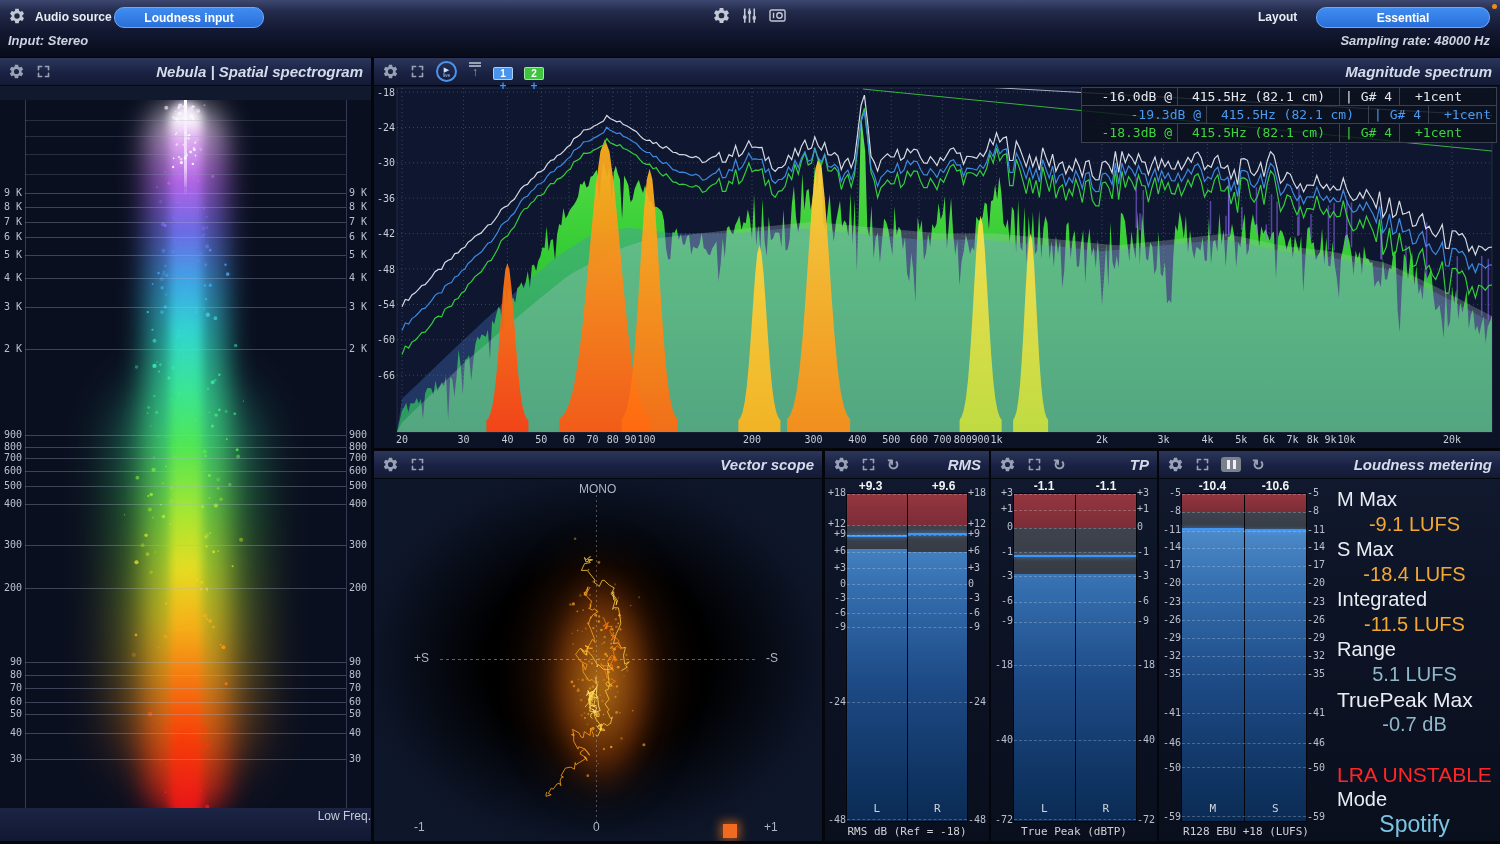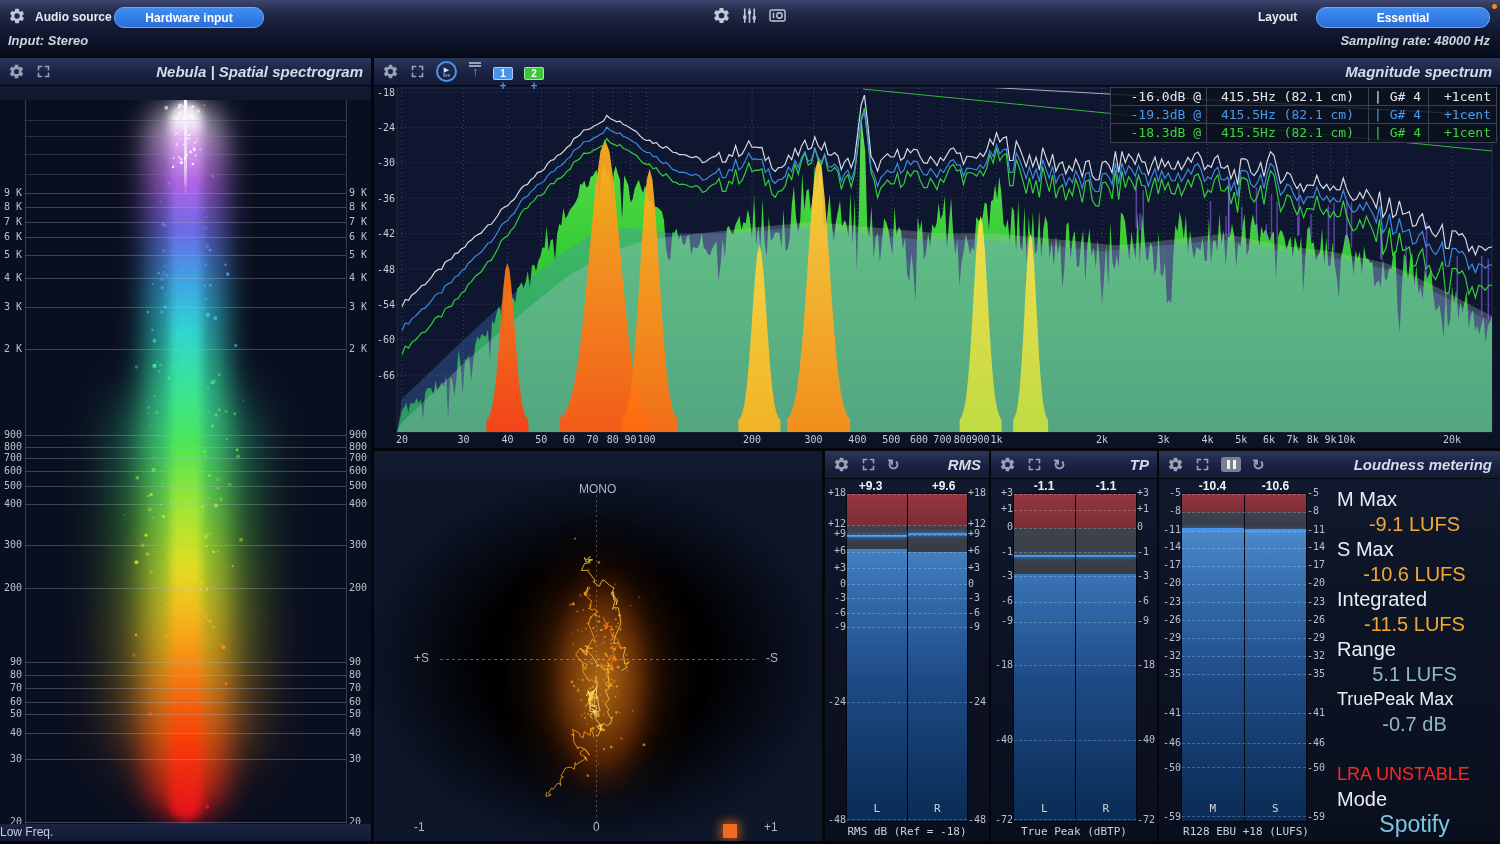--- a/index.html
+++ b/index.html
@@ -44,21 +44,21 @@
 .ro-row{display:flex;border-bottom:1px solid #3a4150;height:18px;line-height:17px}
 .ro-row:last-child{border-bottom:none}
 .ro-cell{padding:0 5px;border-left:1px solid #3a4150;white-space:pre}
 .ro-cell:first-child{border-left:none;text-align:right;width:95px}
 .ro-c2{width:162px;text-align:center}
 .ro-c3{width:60px}
 .ro-c4{width:68px;text-align:right}
 
 #neb-top{position:absolute;left:0;top:28px;right:0;height:14px;z-index:4;font-size:11px;color:#b9c0ce}
 #neb-plot{position:absolute;left:0;top:42px;width:371px;height:724px;background:#0a0f1f;overflow:hidden}
-#neb-bottom{position:absolute;left:0;bottom:0;right:0;height:17px;background:linear-gradient(180deg,#1b2444,#111832);text-align:left;font-size:12px;color:#c6ccda;line-height:17px}
+#neb-bottom{position:absolute;left:0;bottom:0;right:0;height:33px;background:linear-gradient(180deg,#1b2444,#111832);text-align:right;font-size:12px;color:#c6ccda;line-height:17px}
 .neb-grid{position:absolute;left:25px;width:321px;height:1px;background:rgba(150,162,190,.22)}
 .neb-grid.lab{background:rgba(170,180,205,.32)}
 .neb-tick-l{position:absolute;left:0;width:22px;text-align:right;font-family:"DejaVu Sans Mono",monospace;font-size:10px;color:#b9c0cc}
 .neb-tick-r{position:absolute;left:349px;font-family:"DejaVu Sans Mono",monospace;font-size:10px;color:#b9c0cc}
 .neb-vline{position:absolute;top:0;bottom:0;width:1px;background:#323b54}
 .neb-ribbon{position:absolute;left:146px;top:2px;width:80px;height:718px;border-radius:40px;filter:blur(14px);opacity:.72;background:linear-gradient(180deg,#f2defa 0%,#ffffff 2.5%,#e7b3f6 5%,#b565e8 11%,#6d6ce8 18%,#3fa8e8 25%,#32d8d2 32%,#3ae896 40%,#52e852 48%,#a8e832 57%,#e8de22 65%,#f8b018 73%,#f87410 81%,#f83c08 89%,#ea0f1c 100%)}
 .neb-ribbon2{position:absolute;left:170px;top:2px;width:32px;height:718px;border-radius:16px;filter:blur(5px);opacity:.95;background:linear-gradient(180deg,#f2defa 0%,#ffffff 2.5%,#e7b3f6 5%,#b565e8 11%,#6d6ce8 18%,#3fa8e8 25%,#32d8d2 32%,#3ae896 40%,#52e852 48%,#a8e832 57%,#e8de22 65%,#f8b018 73%,#f87410 81%,#f83c08 89%,#ea0f1c 100%)}
 .neb-ribbon3{position:absolute;left:118px;top:278px;width:136px;height:404px;border-radius:68px;filter:blur(26px);opacity:.45;background:linear-gradient(180deg,#32d8d2,#3ae896 18%,#52e852 34%,#a8e832 50%,#e8de22 64%,#f8a018 80%,#f85010 100%)}
 .neb-centerline{position:absolute;left:184px;top:0;width:3px;height:96px;background:linear-gradient(#ffffff,#ecc9ff 70%,rgba(236,201,255,0));filter:blur(.7px)}
 #neb-dots{position:absolute;inset:0}
@@ -89,21 +89,21 @@
 
 #loud-stats{position:absolute;left:178px;top:28px;right:8px;bottom:0;padding-top:8px}
 .stat-line{height:25px;line-height:25px;font-size:20px;white-space:nowrap}
 .stat-line.left{text-align:left}
 .stat-line.right{text-align:center}
 .stat-line.white{color:#e9edf3}
 .stat-line.orange{color:#f2a832}
 .stat-line.teal{color:#8fb9ca}
 .stat-line.red{color:#ff2626}
 .stat-line.cyan{color:#7cc5e2}
-.stat-line.small{font-size:18px}
+.stat-line.small{font-size:21px}
 .stat-line.big{font-size:23px}
 .sp-lab{fill:#c8cdd8;font-family:"DejaVu Sans Mono",monospace;font-size:10px}
 </style>
 </head>
 <body>
 
 <svg width="0" height="0" style="position:absolute">
   <defs>
     <symbol id="ic-gear" viewBox="0 0 24 24">
         <path fill="currentColor" d="M19.14 12.94c.04-.3.06-.61.06-.94 0-.32-.02-.64-.07-.94l2.03-1.58a.49.49 0 0 0 .12-.61l-1.92-3.32a.49.49 0 0 0-.59-.22l-2.39.96c-.5-.38-1.03-.7-1.62-.94l-.36-2.54a.48.48 0 0 0-.48-.41h-3.84c-.24 0-.43.17-.47.41l-.36 2.54c-.59.24-1.13.57-1.62.94l-2.39-.96a.49.49 0 0 0-.59.22L2.74 8.87c-.12.21-.08.47.12.61l2.03 1.58c-.05.3-.09.63-.09.94s.02.64.07.94l-2.03 1.58a.49.49 0 0 0-.12.61l1.92 3.32c.12.22.37.29.59.22l2.39-.96c.5.38 1.03.7 1.62.94l.36 2.54c.05.24.24.41.48.41h3.84c.24 0 .44-.17.47-.41l.36-2.54c.59-.24 1.13-.56 1.62-.94l2.39.96c.22.08.47 0 .59-.22l1.92-3.32c.12-.22.07-.47-.12-.61l-2.01-1.58zM12 15.6A3.6 3.6 0 1 1 12 8.4a3.6 3.6 0 0 1 0 7.2z"></path>
@@ -125,21 +125,21 @@
         </g>
       </symbol>
   </defs>
 </svg>
 
 <div id="topbar">
   <svg class="tb-gear">
       <use href="#ic-gear"></use>
     </svg>
   <span class="tb-label" style="left:35px">Audio source</span>
-  <button class="pill" style="left:114px;width:150px">Hardware input</button>
+  <button class="pill" style="left:114px;width:150px">Loudness input</button>
   <div class="tb-center">
     <svg class="icon">
         <use href="#ic-gear"></use>
       </svg>
     <svg class="icon">
         <use href="#ic-sliders"></use>
       </svg>
     <svg class="icon">
         <use href="#ic-io"></use>
       </svg>
@@ -804,36 +804,45 @@
     </span>
     <span class="panel-title">Magnitude spectrum</span>
   </div>
   <div id="spec-readout">
       <div class="ro-row" style="color: rgb(228, 232, 238);">
         <div class="ro-cell">-16.0dB @</div>
         <div class="ro-cell ro-c2">415.5Hz (82.1 cm)</div>
         <div class="ro-cell ro-c3">| G# 4</div>
         <div class="ro-cell ro-c4">+1cent</div>
       </div>
-      <div class="ro-row" style="color: rgb(74, 154, 240);">
+      <div class="ro-row" style="color: rgb(74, 154, 240); margin-left: 29px;">
         <div class="ro-cell">-19.3dB @</div>
         <div class="ro-cell ro-c2">415.5Hz (82.1 cm)</div>
         <div class="ro-cell ro-c3">| G# 4</div>
         <div class="ro-cell ro-c4">+1cent</div>
       </div>
       <div class="ro-row" style="color: rgb(63, 212, 63);">
         <div class="ro-cell">-18.3dB @</div>
         <div class="ro-cell ro-c2">415.5Hz (82.1 cm)</div>
         <div class="ro-cell ro-c3">| G# 4</div>
         <div class="ro-cell ro-c4">+1cent</div>
       </div>
     </div>
 </div>
 
 <div class="panel" id="vs-panel" style="left:374px;top:451px;width:448px;height:390px">
+  <div class="panel-header">
+    <svg class="icon">
+        <use href="#ic-gear"></use>
+      </svg>
+    <svg class="icon sm">
+        <use href="#ic-expand"></use>
+      </svg>
+    <span class="panel-title">Vector scope</span>
+  </div>
   <div id="vs-area">
     <div class="vs-halo"></div>
     <div class="vs-glow"></div>
     <div class="vs-hline"></div>
     <div class="vs-vline"></div>
     <svg id="vs-svg" viewBox="0 0 448 362">
         <path d="M215.7 78.0L216.5 77.7L214.2 79.1L212.2 80.9L210.4 78.4L212.0 82.9L218.6 80.8L214.0 80.2L216.2 83.6L210.6 84.6L207.4 91.4L213.3 91.4L221.0 101.2L220.2 103.4L225.3 107.4L228.1 101.5L230.0 101.2L235.3 106.1L240.2 108.9L237.8 113.5L243.5 121.5L242.2 125.9L242.6 122.4L237.1 114.5L239.8 112.7L239.6 120.7L241.1 121.4L238.6 130.4L239.9 128.7L244.5 128.9L245.9 137.7L246.8 144.4L245.1 148.8L242.3 154.5L239.4 164.5L243.7 163.8L247.6 168.9L248.2 169.1L251.4 168.4L249.5 176.3L250.7 185.1L255.3 182.8L251.7 186.6L253.4 188.1L247.3 191.7" fill="none" stroke="#ffd24a" stroke-width="1" stroke-opacity="0.8"></path>
         <path d="M216.2 108.0L213.9 111.7L211.0 116.5L213.0 115.6L212.8 113.3L214.0 107.8L210.4 116.2L210.1 115.3L211.0 112.8L210.0 113.8L216.2 121.1L217.5 121.8L216.5 125.9L216.5 128.7L214.6 129.2L218.4 131.0L220.3 129.9L224.1 132.7L218.9 135.7L216.6 139.6L216.9 137.6L214.4 145.0L216.9 150.5L220.4 159.7L220.1 160.9L221.3 163.5L219.4 161.7L218.4 160.4L213.3 169.7L215.1 169.7L218.6 169.2L213.3 168.8L212.5 176.0L209.7 174.3L206.3 169.1L201.6 175.3L206.4 182.2L213.2 185.5L212.8 186.3L211.4 190.9L208.6 184.4L209.2 192.9L214.7 201.6L218.2 200.6L222.7 205.1" fill="none" stroke="#ffa21e" stroke-width="1" stroke-opacity="0.8"></path>
         <path d="M228.7 138.0L229.9 139.6L233.3 148.1L230.4 150.4L231.6 149.0L233.3 149.1L231.2 148.1L232.2 149.6L233.1 147.2L229.2 146.9L234.2 143.8L234.3 143.2L232.8 147.1L237.9 147.5L235.9 151.8L237.2 154.6L240.2 156.1L236.9 161.5L241.5 157.5L236.8 156.1L243.8 160.4L247.3 170.2L243.3 166.8L238.3 171.4L239.3 171.8L241.3 182.3L236.1 177.8L233.6 182.5L237.8 176.1L243.0 181.6L240.7 177.5L236.2 185.9L239.3 192.2L238.1 185.6L235.2 186.8L227.0 186.6L227.1 184.5L230.3 190.1L233.2 197.6L235.1 200.8L236.3 199.4L241.4 202.3L237.0 204.7L238.0 206.5L239.3 208.2" fill="none" stroke="#ff7d0e" stroke-width="1" stroke-opacity="0.8"></path>
         <path d="M215.0 168.0L211.1 166.7L213.4 167.9L212.7 173.9L212.4 176.0L206.6 169.4L210.8 172.5L213.5 171.8L218.5 177.4L220.3 180.7L223.9 186.7L223.2 188.0L224.2 185.4L229.4 190.3L233.5 190.5L238.6 189.9L236.0 188.3L234.0 184.7L234.7 184.2L233.7 189.2L233.8 193.6L235.2 204.7L233.4 202.7L231.9 204.4L233.2 207.1L237.2 207.2L237.6 206.0L235.7 204.9L234.1 210.5L231.3 211.3L235.0 220.3L231.0 224.9L234.9 230.6L233.4 232.7L236.1 238.5L237.4 239.9L238.2 237.9L236.6 244.3L236.8 244.0L233.3 246.6L229.5 244.4L225.7 250.5L227.9 246.1L224.7 246.0L225.1 248.5" fill="none" stroke="#ffc83c" stroke-width="1" stroke-opacity="0.8"></path>
@@ -1182,21 +1191,21 @@
         <div class="bartick" style="top: 76%;"></div>
         <div class="bartick" style="top: 83.6%;"></div>
         <div class="bartick" style="top: 98.5%;"></div>
       </div>
       <div class="m-caption">R128 EBU +18 (LUFS)</div>
     </div>
   <div id="loud-stats">
       <div class="stat-line white left">M Max</div>
       <div class="stat-line orange right">-9.1 LUFS</div>
       <div class="stat-line white left">S Max</div>
-      <div class="stat-line orange right">-10.6 LUFS</div>
+      <div class="stat-line orange right">-18.4 LUFS</div>
       <div class="stat-line white left">Integrated</div>
       <div class="stat-line orange right">-11.5 LUFS</div>
       <div class="stat-line white left">Range</div>
       <div class="stat-line teal right">5.1 LUFS</div>
       <div class="stat-line white left small">TruePeak Max</div>
       <div class="stat-line teal right">-0.7 dB</div>
       <div class="stat-line white left"></div>
       <div class="stat-line red left small">LRA UNSTABLE</div>
       <div class="stat-line white left">Mode</div>
       <div class="stat-line cyan right big">Spotify</div>

